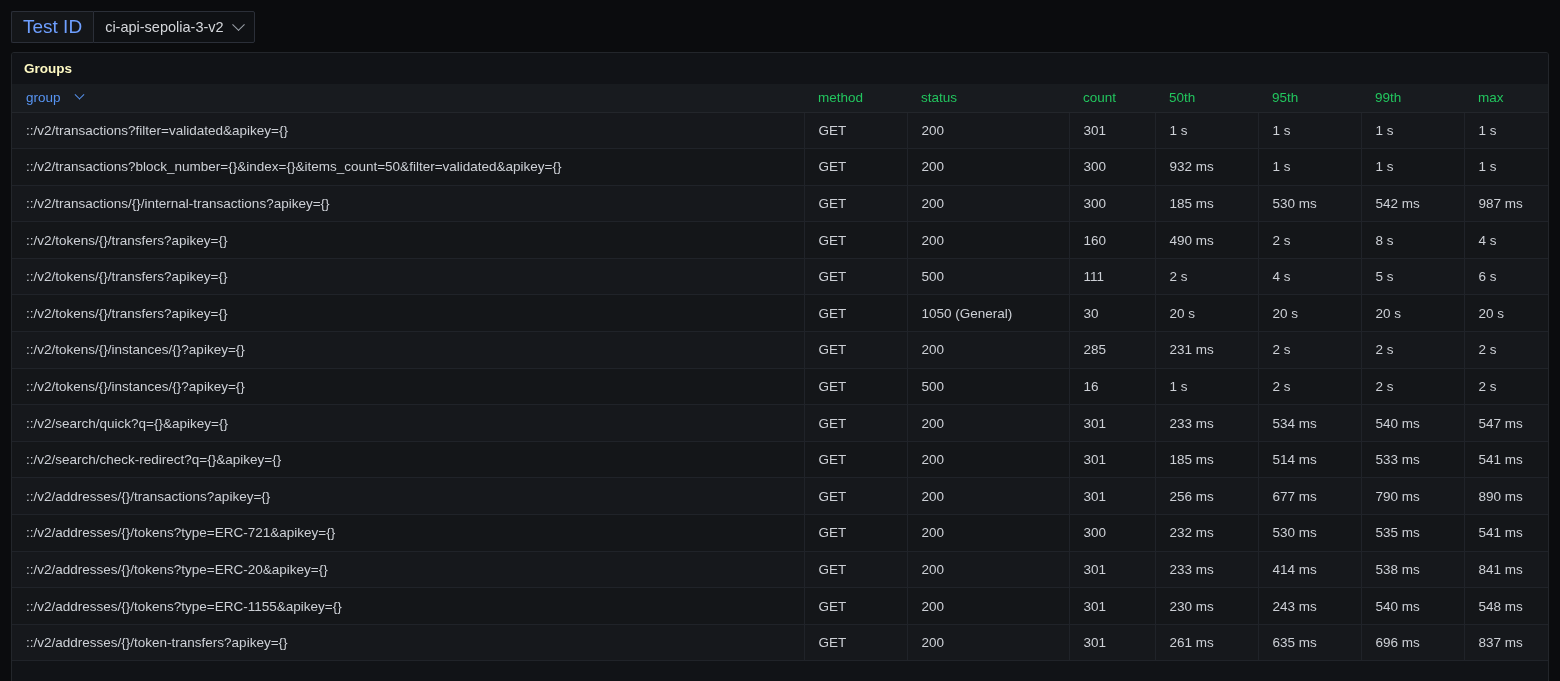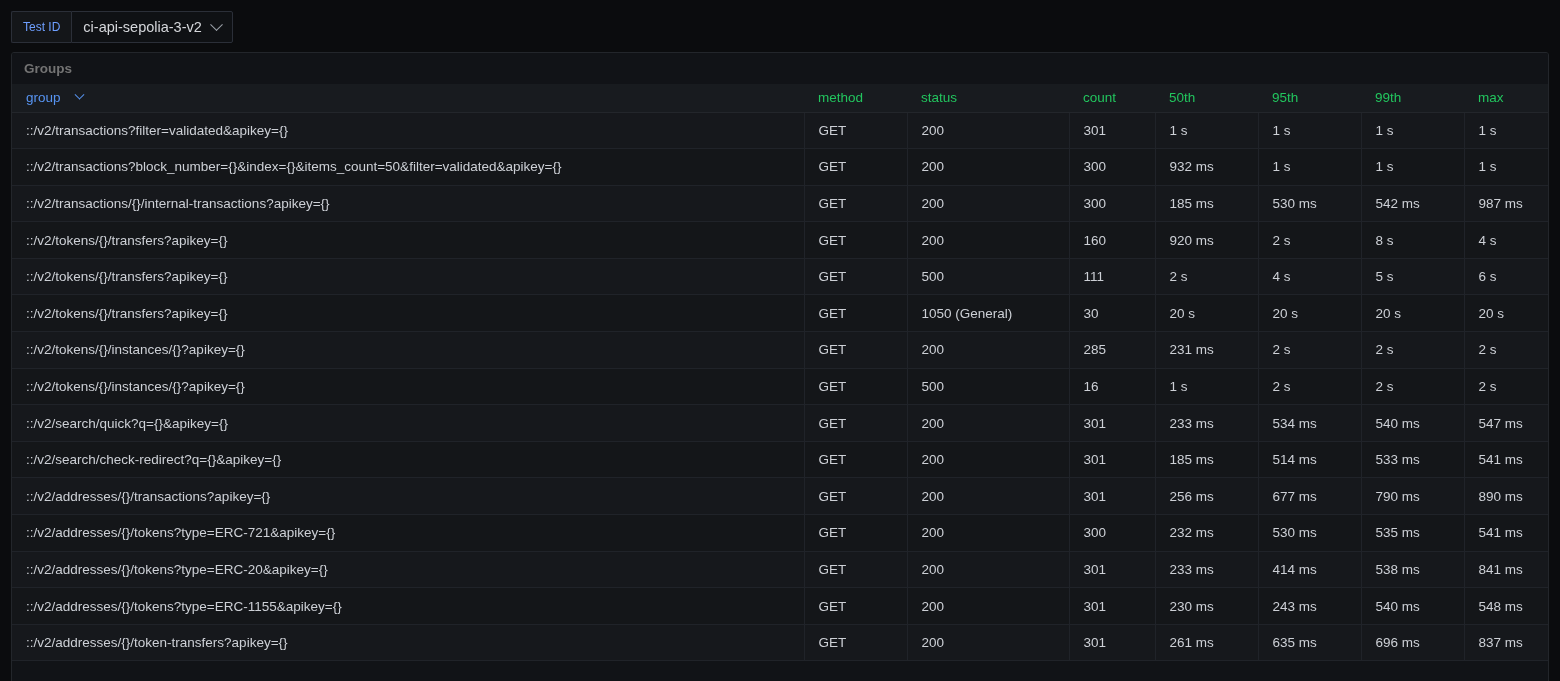--- a/index.html
+++ b/index.html
@@ -16,21 +16,21 @@
   .varbar {
     position: absolute;
     left: 11px; top: 11px;
     height: 32px;
     display: flex;
     align-items: stretch;
   }
   .var-label {
     display: flex; align-items: center;
     padding: 0 11px;
-    font-size: 12px;
+    font-size: 19px;
     color: #6e9fff;
     background: #141619;
     border: 1px solid #2b2f38;
     border-right: none;
     border-radius: 2px 0 0 2px;
     white-space: nowrap;
   }
   .var-select {
     display: flex; align-items: center;
     gap: 10px;
@@ -69,21 +69,21 @@
     border-radius: 3px;
     overflow: hidden;
   }
   .panel-header {
     height: 31px;
     display: flex;
     align-items: center;
     padding: 0 12px;
     font-size: 13.5px;
     font-weight: bold;
-    color: #737373;
+    color: #fef9c3;
     background: #111317;
   }
 
   
   .tbl { width: 100%; border-collapse: collapse; table-layout: fixed; }
   .tbl th, .tbl td {
     text-align: left;
     font-size: 13.5px;
     padding: 0 14px;
     overflow: hidden;
@@ -191,21 +191,21 @@
           <td>185 ms</td>
           <td>530 ms</td>
           <td>542 ms</td>
           <td>987 ms</td>
         </tr>
         <tr>
           <td>::/v2/tokens/{}/transfers?apikey={}</td>
           <td>GET</td>
           <td>200</td>
           <td>160</td>
-          <td>920 ms</td>
+          <td>490 ms</td>
           <td>2 s</td>
           <td>8 s</td>
           <td>4 s</td>
         </tr>
         <tr>
           <td>::/v2/tokens/{}/transfers?apikey={}</td>
           <td>GET</td>
           <td>500</td>
           <td>111</td>
           <td>2 s</td>

